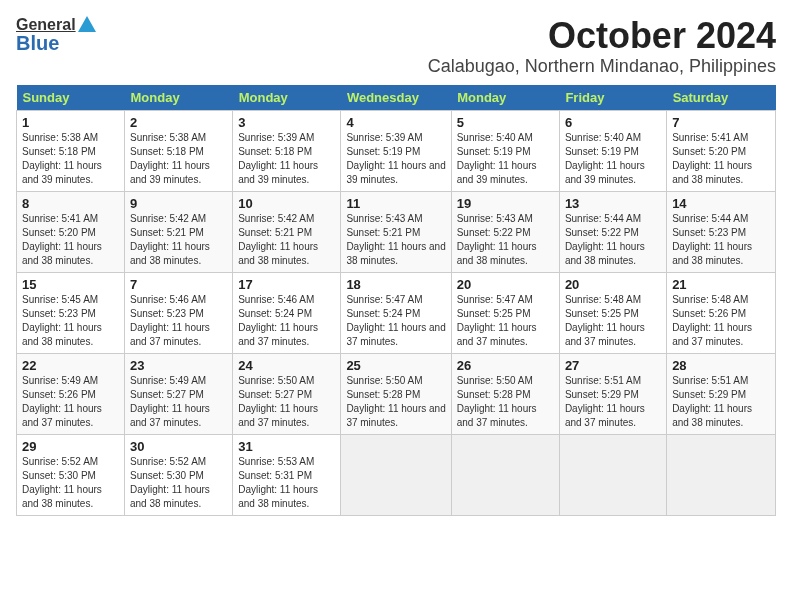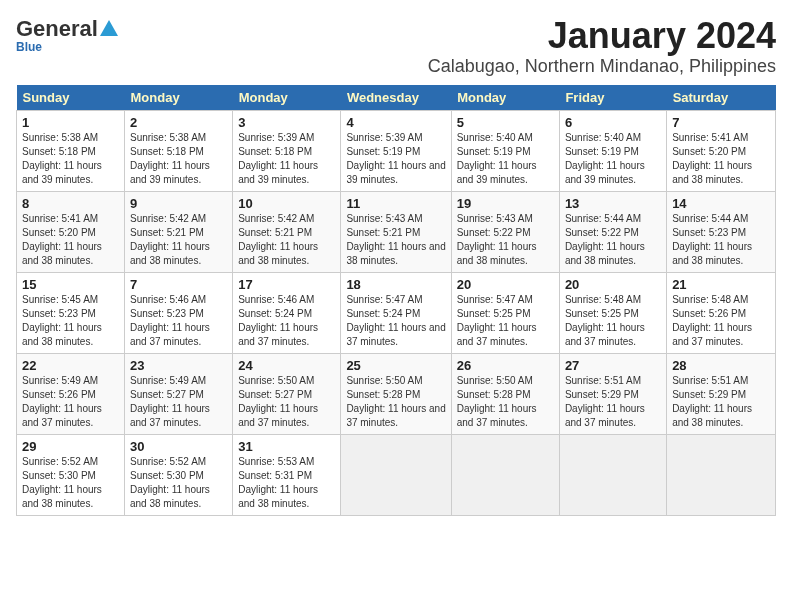--- a/index.html
+++ b/index.html
@@ -39,21 +39,21 @@
       font-size: 18px;
       color: #444;
     }
     .calendar-table {
       width: 100%;
       border-collapse: collapse;
       font-size: 10.5px;
     }
     .calendar-table th {
       background-color: #2b6cb0;
-      color: #fef9c3;
+      color: #bef264;
       text-align: left;
       padding: 5px 6px;
       font-size: 13px;
       font-weight: bold;
     }
     .calendar-table td {
       border: 1px solid #ccc;
       vertical-align: top;
       padding: 4px 5px;
       width: 113px;
@@ -78,29 +78,29 @@
     .empty-cell {
       background: #f0f0f0 !important;
     }
   </style>
 </head>
 <body>
 
 <div class="header-section">
   <div class="logo">
     <div class="logo-text-row">
-      <span style="font-size:22px;font-weight:bold;color:#333;">General</span>
+      <span style="font-size:16px;font-weight:bold;color:#333;text-decoration:underline;">General</span>
       <svg width="18" height="18" viewBox="0 0 18 18" style="margin-left:2px;">
         <polygon points="9,0 18,16 0,16" fill="#2b9bd4"></polygon>
       </svg>
     </div>
-    <span style="font-size:12px;font-weight:bold;color:#2b6cb0;margin-top:-2px;">Blue</span>
+    <span style="font-size:20px;font-weight:bold;color:#2b6cb0;margin-top:-2px;">Blue</span>
   </div>
   <div class="title-section">
-    <div class="month-title">January 2024</div>
+    <div class="month-title">October 2024</div>
     <div class="location-title">Calabugao, Northern Mindanao, Philippines</div>
   </div>
 </div>
 
 <table class="calendar-table">
   <thead>
     <tr>
       <th>Sunday</th>
       <th>Monday</th>
       <th>Monday</th>

